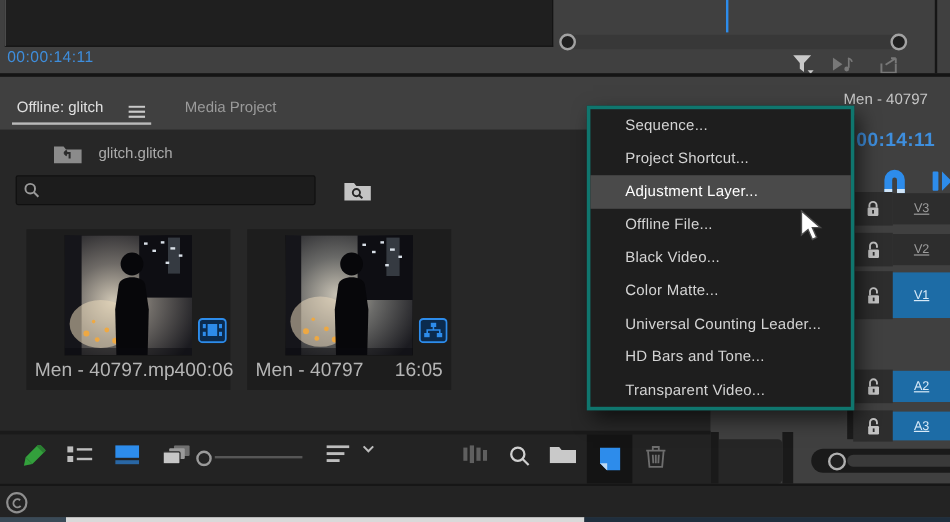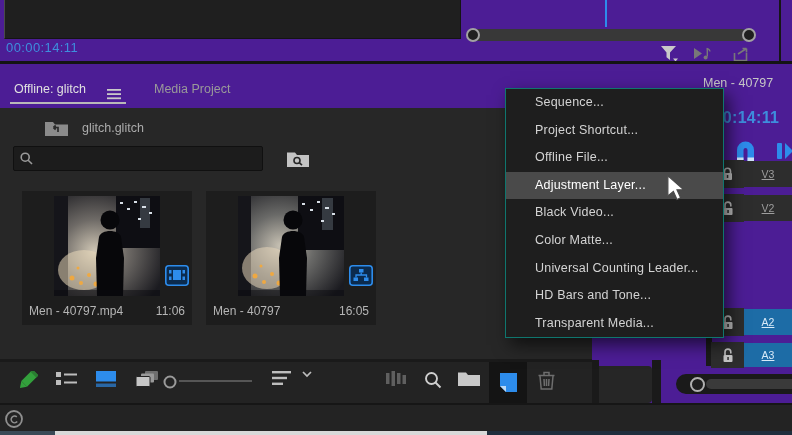--- a/index.html
+++ b/index.html
@@ -1,16 +1,16 @@
 <!DOCTYPE html>
 <html><head>
 <meta charset="utf-8">
 <style>
   html,body{margin:0;padding:0;background:#111;}
-  .app{position:relative;width:792px;height:435px;overflow:hidden;background:#4c1d95;
+  .app{position:relative;width:792px;height:435px;overflow:hidden;background:#404040;
        font-family:"Liberation Sans","DejaVu Sans",sans-serif;color:#c8c8c8;
        -webkit-font-smoothing:antialiased;}
   .abs{position:absolute;}
   .txt{white-space:nowrap;}
 
   
   .tl-rect{left:4px;top:0;width:455px;height:38px;background:#1f1f1f;
            border-left:1px solid #4a4a4a;border-right:1px solid #141414;border-bottom:1px solid #141414;}
   .playhead{left:605px;top:0;width:2px;height:27px;background:#2d8ceb;}
   .zsb-bar{left:472px;top:29px;width:276px;height:12px;background:#383838;border-radius:6px;}
@@ -29,21 +29,21 @@
   .search{left:13px;top:146px;width:250px;height:25px;background:#1c1c1c;border:1px solid #101010;
           border-radius:2px;box-sizing:border-box;display:flex;align-items:center;padding:0 6px;}
   .search input{flex:1;background:transparent;border:none;outline:none;color:#ddd;
                 font:12px "Liberation Sans",sans-serif;margin-left:6px;}
   .findbin{left:283px;top:147px;width:30px;height:23px;display:flex;align-items:center;justify-content:center;}
 
   .tile{top:191px;width:170px;height:134px;background:#1d1d1d;}
   .tile .vid{position:absolute;left:32px;top:5px;width:106px;height:100px;background:#000;}
   .tile .badge{position:absolute;right:3px;top:74px;}
   .tile .lbl{position:absolute;left:7px;right:7px;bottom:7px;display:flex;justify-content:space-between;
-             font-size:12px;color:#b5b5b5;}
+             font-size:16px;color:#b5b5b5;}
 
   
   .proj-toolbar{left:0;top:359px;width:592px;height:44px;background:#232323;border-top:3px solid #1a1a1a;box-sizing:border-box;}
   .tb{position:absolute;top:371px;display:flex;align-items:center;justify-content:center;}
   .newitem-press{left:489px;top:362px;width:38px;height:41px;background:#141414;}
 
   
   .tlp-leftcol{left:706px;top:96px;width:6px;height:270px;background:#1b1b1b;}
   .tlp-tab{left:703px;top:76px;font-size:12.5px;color:#c6c6c6;}
   .tlp-tc{left:708px;top:109px;font-size:16px;font-weight:bold;color:#3e8edd;letter-spacing:.3px;}
@@ -58,22 +58,22 @@
   .hsb-track{left:676px;top:374px;width:116px;height:20px;background:#1a1a1a;border-radius:10px 0 0 10px;}
   .hsb-bar{left:706px;top:379px;width:86px;height:10px;background:#3a3a3a;border-radius:5px 0 0 5px;}
   .hsb-handle{left:690px;top:377px;width:15px;height:15px;border:2px solid #b0b0b0;border-radius:50%;
               background:#1f1f1f;box-sizing:border-box;}
 
   
   .statusbar{left:0;top:403px;width:792px;height:28px;background:#232323;border-top:2px solid #161616;box-sizing:border-box;}
   .bstrip{top:431px;height:4px;}
 
   
-  .menu{left:489px;top:88px;width:217px;background:#1e1e1e;border:1px solid #0f766e;
-        box-shadow:5px 7px 16px rgba(0,0,0,.6);z-index:90;margin-left:16px;}
+  .menu{left:489px;top:88px;width:217px;background:#1e1e1e;border:3px solid #0f766e;
+        box-shadow:5px 7px 16px rgba(0,0,0,.6);z-index:90;}
   .menu-item{height:27.6px;line-height:27.6px;padding-left:29px;font-size:12.5px;color:#d4d4d4;letter-spacing:.2px;}
   .menu-item.hl{background:#4a4a4a;color:#ffffff;}
   .cursor{left:666px;top:175px;z-index:100;}
 </style>
 </head>
 <body>
 
 <div class="app">
 
   <div class="abs tl-rect"></div>
@@ -188,21 +188,21 @@
             <rect x="4" y="5" width="2.5" height="3.5"></rect>
             <rect x="4" y="11.5" width="2.5" height="3.5"></rect>
             <rect x="8" y="5" width="8" height="10"></rect>
             <rect x="17.5" y="5" width="2.5" height="3.5"></rect>
             <rect x="17.5" y="11.5" width="2.5" height="3.5"></rect>
           </g>
         </svg>
     </div>
     <div class="lbl">
         <span class="txt">Men - 40797.mp4</span>
-        <span>11:06</span>
+        <span>00:06</span>
       </div>
   </div>
 
   <div class="abs tile" style="left:206px">
     <div class="vid">
       <svg width="106" height="100" viewBox="0 0 106 100">
         <defs>
             <radialGradient id="t2g" cx="40%" cy="50%" r="70%">
           <stop offset="0%" stop-color="#c8c2b4"></stop>
               <stop offset="45%" stop-color="#6a6a68"></stop>
@@ -381,20 +381,30 @@
   <div class="abs trackrow" style="top:194px;height:28px">
     <div class="lockcell">
       <svg width="14" height="15" viewBox="0 0 14 15">
           <path d="M4 7 V4 a2.9 2.9 0 0 1 5.8 0 V5.5" fill="none" stroke="#c3c3c3" stroke-width="1.6"></path>
           <rect x="2.5" y="7" width="9" height="7" rx="1" fill="#c3c3c3"></rect>
           <rect x="6.3" y="9" width="1.5" height="3" fill="#2d2d2d"></rect>
         </svg>
     </div>
     <div class="labelcell">V2</div>
   </div>
+  <div class="abs trackrow" style="top:226px;height:40px">
+    <div class="lockcell">
+      <svg width="14" height="15" viewBox="0 0 14 15">
+          <path d="M4 7 V4 a2.9 2.9 0 0 1 5.8 0 V5.5" fill="none" stroke="#c3c3c3" stroke-width="1.6"></path>
+          <rect x="2.5" y="7" width="9" height="7" rx="1" fill="#c3c3c3"></rect>
+          <rect x="6.3" y="9" width="1.5" height="3" fill="#2d2d2d"></rect>
+        </svg>
+    </div>
+    <div class="labelcell tgt">V1</div>
+  </div>
   <div class="abs trackrow" style="top:308px;height:28px">
     <div class="lockcell">
       <svg width="14" height="15" viewBox="0 0 14 15">
           <path d="M4 7 V4 a2.9 2.9 0 0 1 5.8 0 V5.5" fill="none" stroke="#c3c3c3" stroke-width="1.6"></path>
           <rect x="2.5" y="7" width="9" height="7" rx="1" fill="#c3c3c3"></rect>
           <rect x="6.3" y="9" width="1.5" height="3" fill="#2d2d2d"></rect>
         </svg>
     </div>
     <div class="labelcell tgt">A2</div>
   </div>
@@ -420,27 +430,27 @@
         <path d="M12.8 7.8 a3.4 3.4 0 1 0 0.4 4.8" fill="none" stroke="#8f8f8f" stroke-width="1.6"></path>
       </svg>
   </div>
   <div class="abs bstrip" style="left:0;width:55px;background:#3a4a57"></div>
   <div class="abs bstrip" style="left:55px;width:432px;background:#d9d9d9"></div>
   <div class="abs bstrip" style="left:487px;width:305px;background:#1f2e3d"></div>
 
   <div class="abs menu">
     <div class="menu-item txt">Sequence...</div>
     <div class="menu-item txt">Project Shortcut...</div>
+    <div class="menu-item hl txt">Adjustment Layer...</div>
     <div class="menu-item txt">Offline File...</div>
-    <div class="menu-item hl txt">Adjustment Layer...</div>
     <div class="menu-item txt">Black Video...</div>
     <div class="menu-item txt">Color Matte...</div>
     <div class="menu-item txt">Universal Counting Leader...</div>
     <div class="menu-item txt">HD Bars and Tone...</div>
-    <div class="menu-item txt">Transparent Media...</div>
+    <div class="menu-item txt">Transparent Video...</div>
   </div>
 
   <div class="abs cursor">
     <svg width="24" height="26" viewBox="0 0 16 18">
         <polygon points="1,0.5 1,14.5 4.8,11.3 7.3,17 9.8,15.8 7.3,10.2 12,10.2" fill="#ffffff" stroke="#4a4a4a" stroke-width="0.8"></polygon>
       </svg>
   </div>
 
 </div>
 

